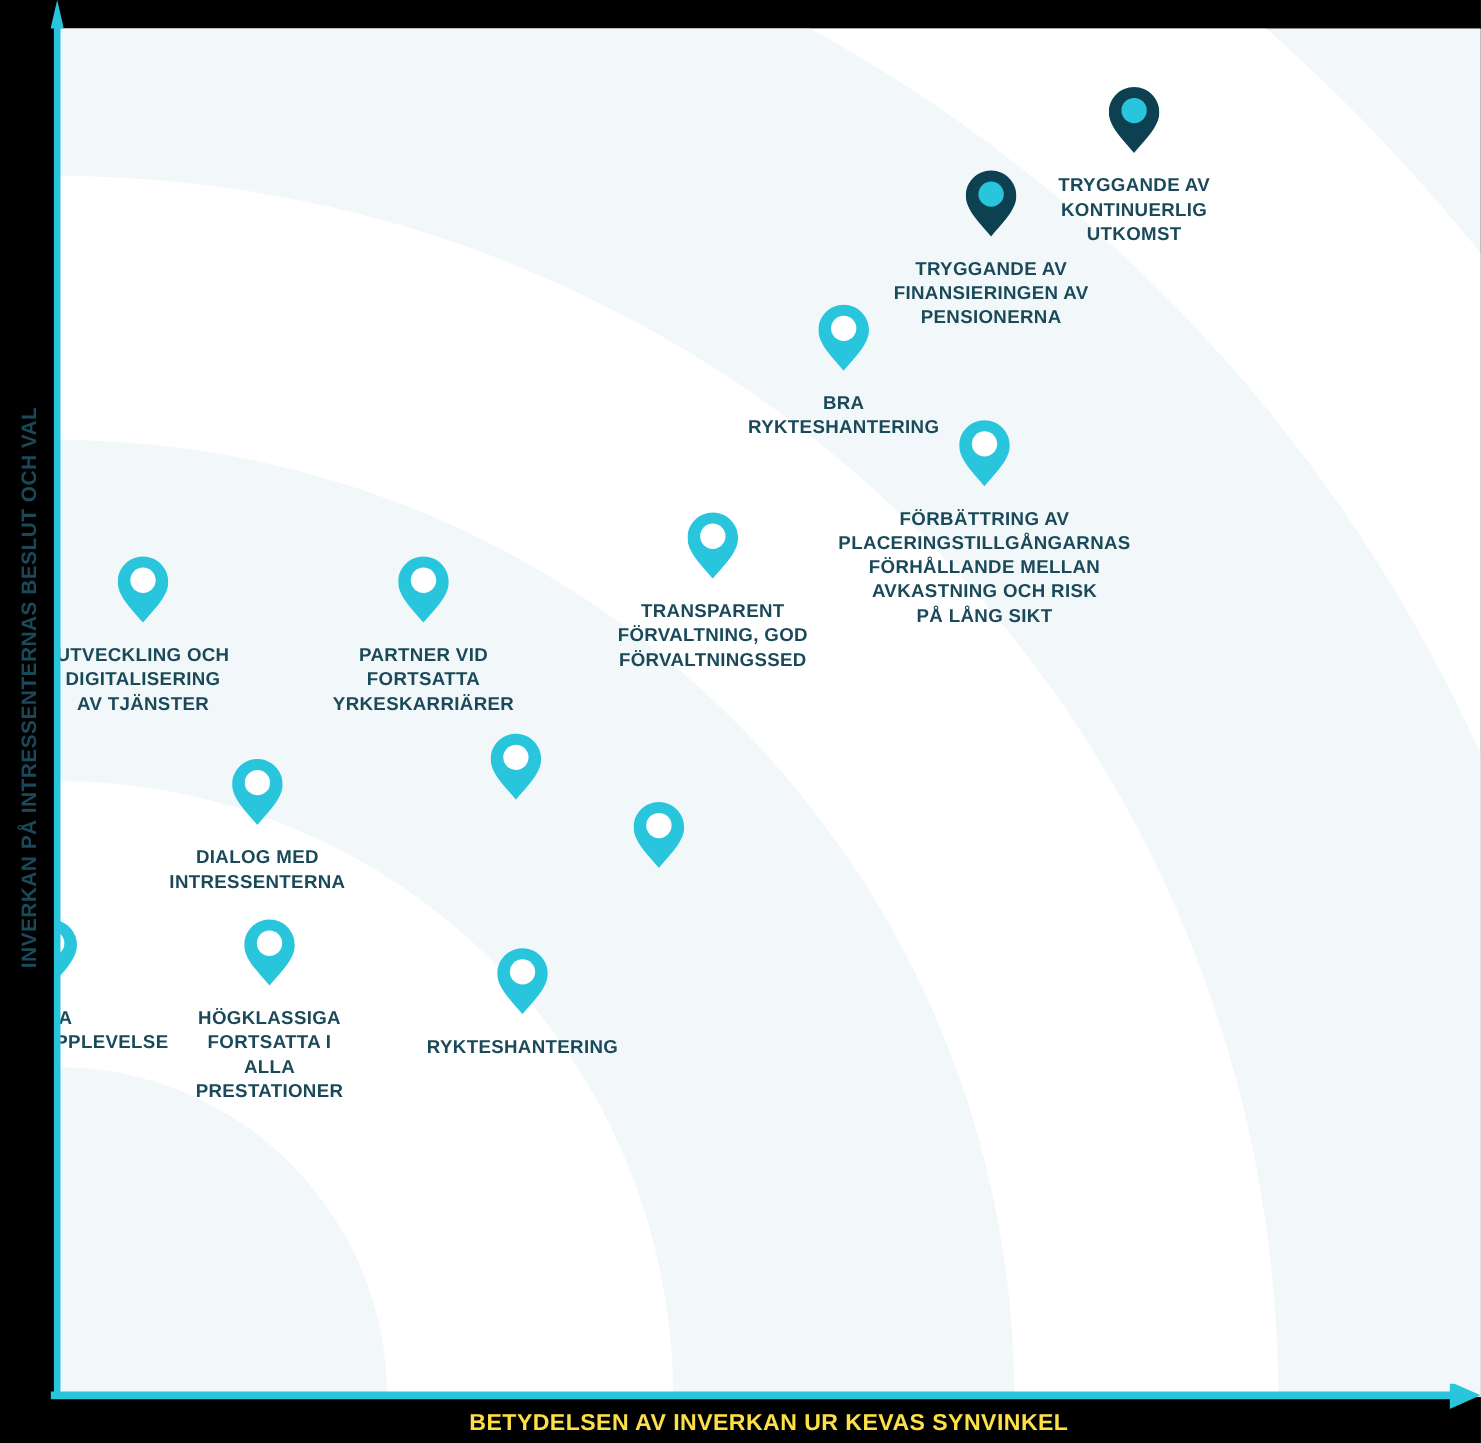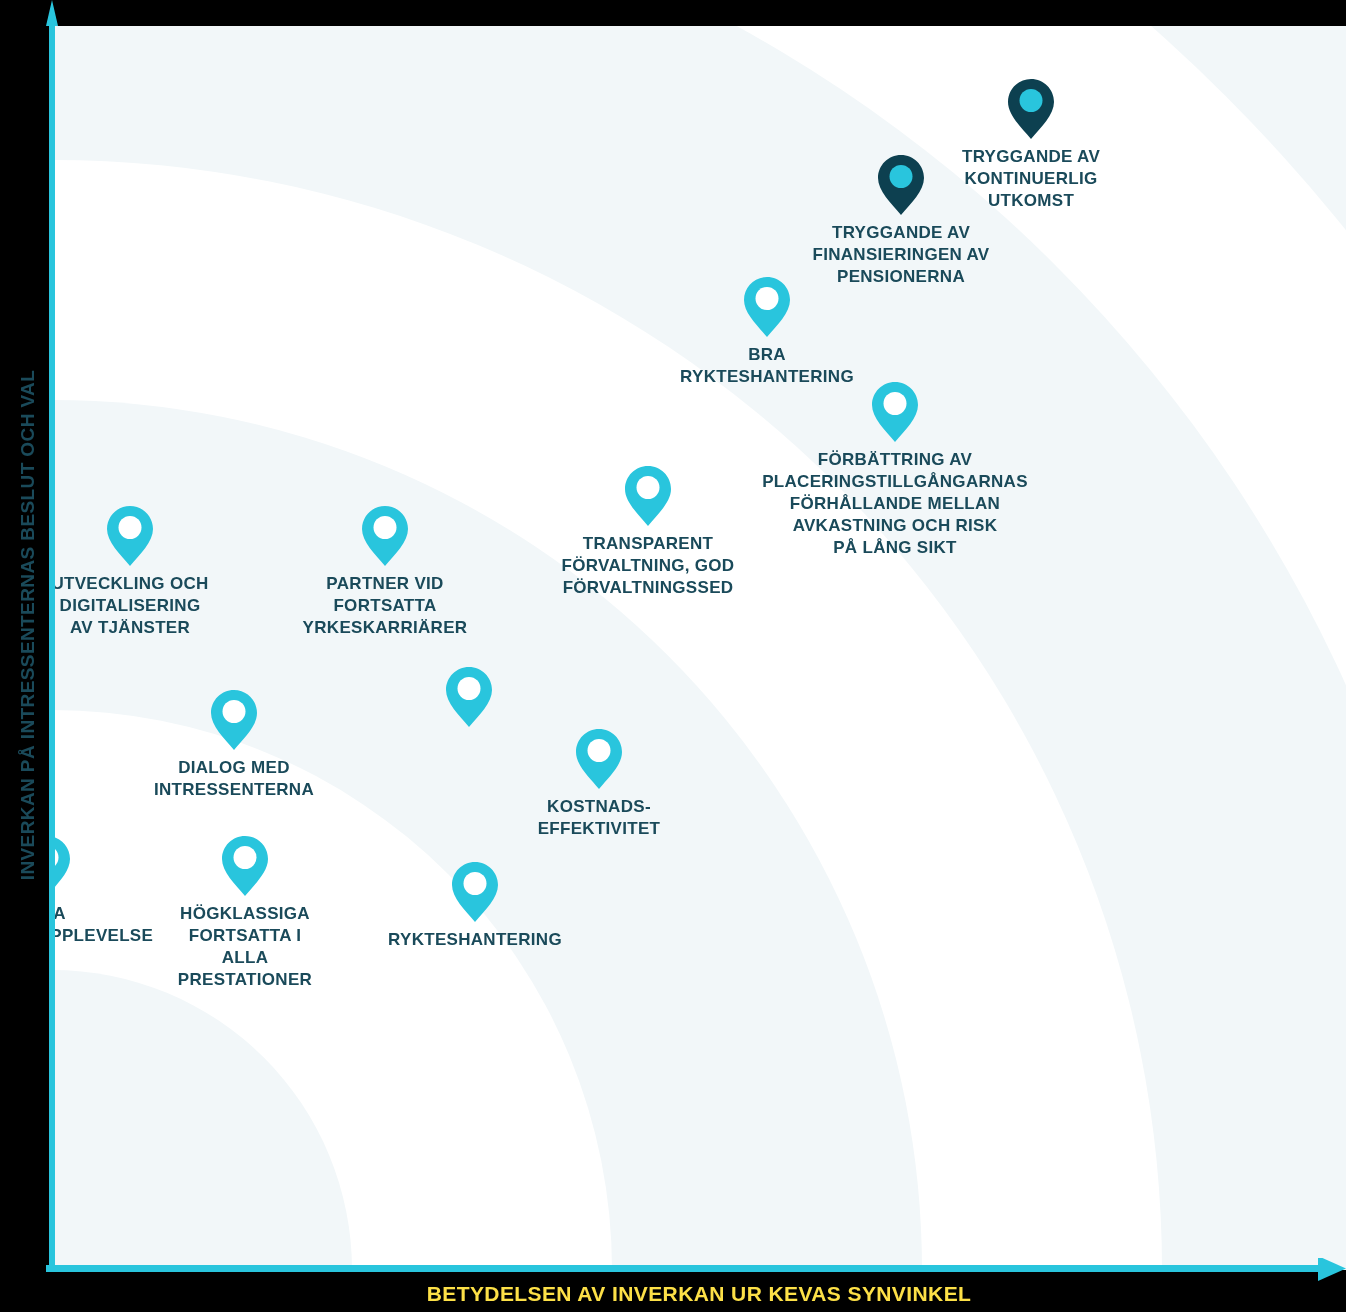--- a/index.html
+++ b/index.html
@@ -99,21 +99,21 @@
     justify-content: center;
     align-items: flex-end;
     height: 58px;
     margin-left: -150px;
     width: 300px;
   }
   .pin-icon { display: block; }
   .pin-label {
     margin-left: -150px;
     width: 300px;
-    margin-top: 6px;
+    margin-top: 18px;
     color: #1a4a5a;
     font-size: 17px;
     font-weight: bold;
     line-height: 1.3;
     letter-spacing: 0.3px;
     text-align: center;
     white-space: pre-line;
   }
 </style>
 </head>
@@ -237,22 +237,20 @@
           <div class="pin-label">DIALOG MED
 INTRESSENTERNA</div>
         </div>
         <div class="pin-item" style="left: 772px; top: 706px;">
           <div class="pin-wrap">
             <svg class="pin-icon" width="46" height="62" viewBox="0 0 46 62">
               <path d="M23 1 C10.3 1 0 11.3 0 24 C0 37 13 49 23 61 C33 49 46 37 46 24 C46 11.3 35.7 1 23 1 Z" fill="#29c5dd"></path>
               <circle cx="23" cy="22.5" r="11.5" fill="#ffffff"></circle>
             </svg>
           </div>
-          <div class="pin-label">KOSTNADS-
-EFFEKTIVITET</div>
         </div>
         <div class="pin-item" style="left: 418px; top: 813px;">
           <div class="pin-wrap">
             <svg class="pin-icon" width="46" height="62" viewBox="0 0 46 62">
               <path d="M23 1 C10.3 1 0 11.3 0 24 C0 37 13 49 23 61 C33 49 46 37 46 24 C46 11.3 35.7 1 23 1 Z" fill="#29c5dd"></path>
               <circle cx="23" cy="22.5" r="11.5" fill="#ffffff"></circle>
             </svg>
           </div>
           <div class="pin-label">HÖGKLASSIGA
 FORTSATTA I

